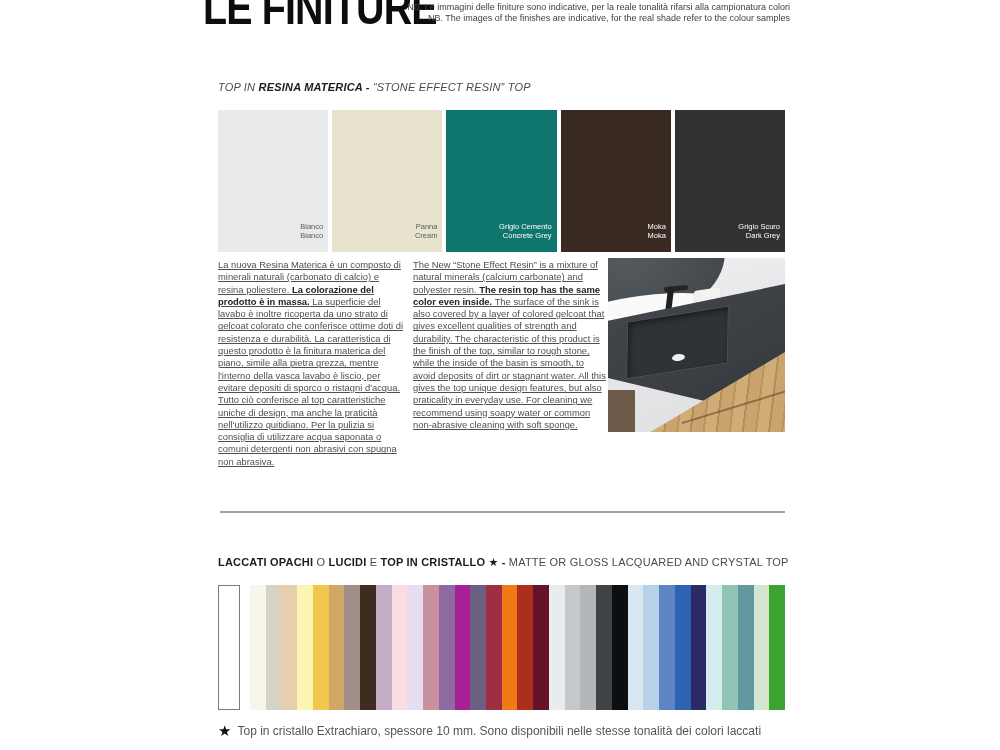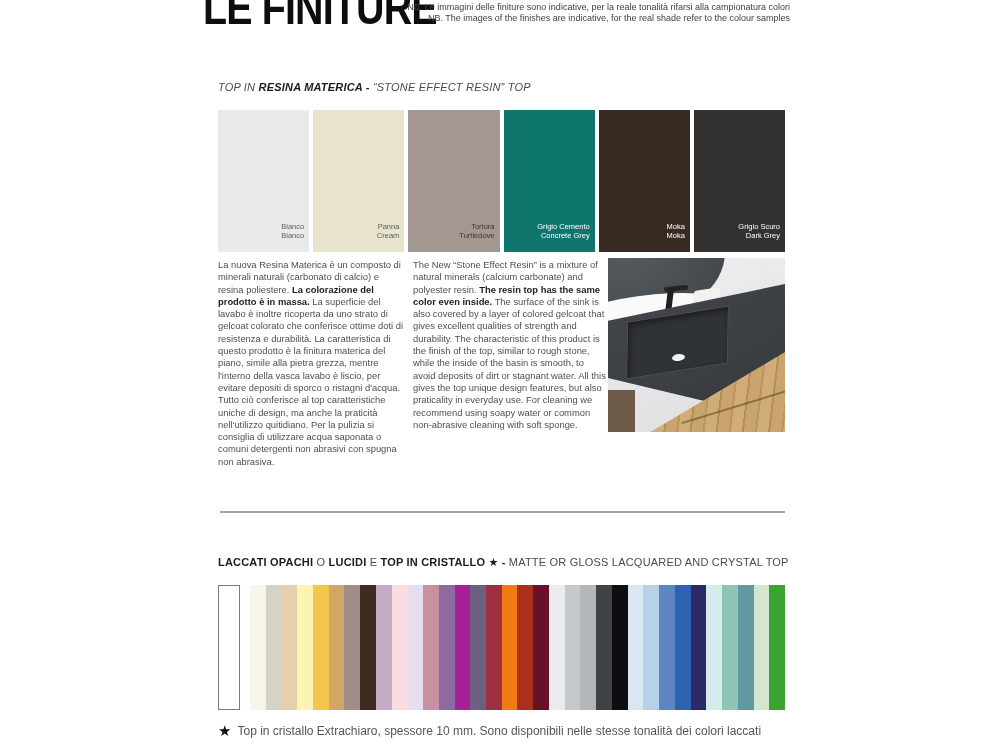--- a/index.html
+++ b/index.html
@@ -45,20 +45,21 @@
   .swatch-label {
     position: absolute; right: 5px; bottom: 12px;
     font-size: 7.5px; line-height: 8.5px; text-align: right;
   }
 
   
   .para {
     position: absolute; top: 259px;
     font-size: 9.4px; line-height: 12.3px; color: #4f4f4f;
     text-align: left;
+    text-decoration: underline;
   }
   #para-it { left: 218px; width: 188px; }
   #para-en { left: 413px; width: 193px; }
   .para b { color: #222; }
 
   
   #photo {
     position: absolute; left: 608px; top: 258px; width: 177px; height: 174px;
     overflow: hidden;
     background: linear-gradient(160deg, #f1f1f3 0%, #e7e7e9 45%, #dedee0 100%);
@@ -158,26 +159,20 @@
     <div class="swatch" style="background: rgb(233, 234, 236);">
       <div class="swatch-label" style="color: rgb(90, 90, 90);">
         <div>Bianco</div>
         <div>Bianco</div>
       </div>
     </div>
     <div class="swatch" style="background: rgb(232, 227, 204);">
       <div class="swatch-label" style="color: rgb(90, 90, 90);">
         <div>Panna</div>
         <div>Cream</div>
-      </div>
-    </div>
-    <div class="swatch" style="background: rgb(162, 151, 145);">
-      <div class="swatch-label" style="color: rgb(63, 56, 48);">
-        <div>Tortora</div>
-        <div>Turtledove</div>
       </div>
     </div>
     <div class="swatch" style="background: #0f766e;">
       <div class="swatch-label" style="color: rgb(255, 255, 255);">
         <div>Grigio Cemento</div>
         <div>Concrete Grey</div>
       </div>
     </div>
     <div class="swatch" style="background: rgb(57, 42, 33);">
       <div class="swatch-label" style="color: rgb(255, 255, 255);">

